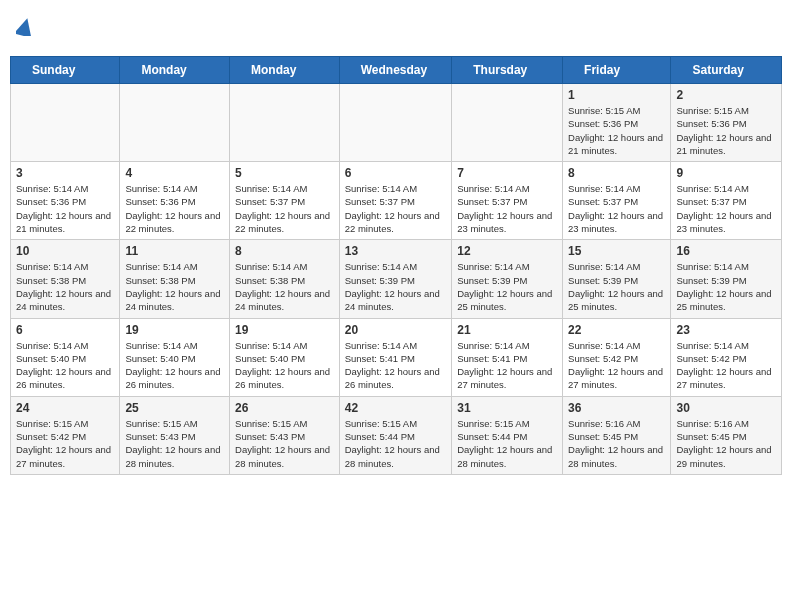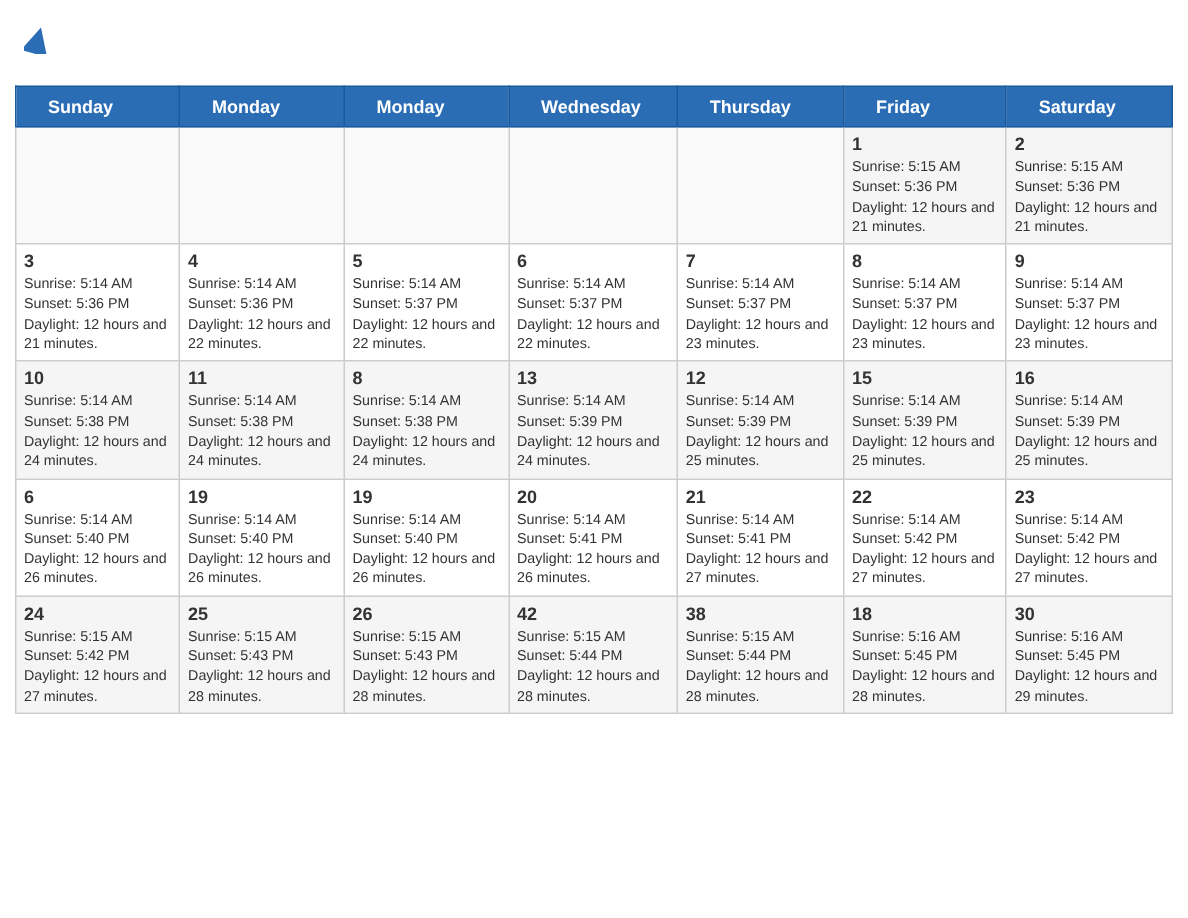--- a/index.html
+++ b/index.html
@@ -302,27 +302,27 @@
 Sunset: 5:43 PM
 Daylight: 12 hours and 28 minutes.</div>
         </td>
         <td>
           <span class="day-number">42</span>
           <div class="day-info" style="white-space: pre-line;">Sunrise: 5:15 AM
 Sunset: 5:44 PM
 Daylight: 12 hours and 28 minutes.</div>
         </td>
         <td>
-          <span class="day-number">38</span>
+          <span class="day-number">31</span>
           <div class="day-info" style="white-space: pre-line;">Sunrise: 5:15 AM
 Sunset: 5:44 PM
 Daylight: 12 hours and 28 minutes.</div>
         </td>
         <td>
-          <span class="day-number">18</span>
+          <span class="day-number">36</span>
           <div class="day-info" style="white-space: pre-line;">Sunrise: 5:16 AM
 Sunset: 5:45 PM
 Daylight: 12 hours and 28 minutes.</div>
         </td>
         <td>
           <span class="day-number">30</span>
           <div class="day-info" style="white-space: pre-line;">Sunrise: 5:16 AM
 Sunset: 5:45 PM
 Daylight: 12 hours and 29 minutes.</div>
         </td>

